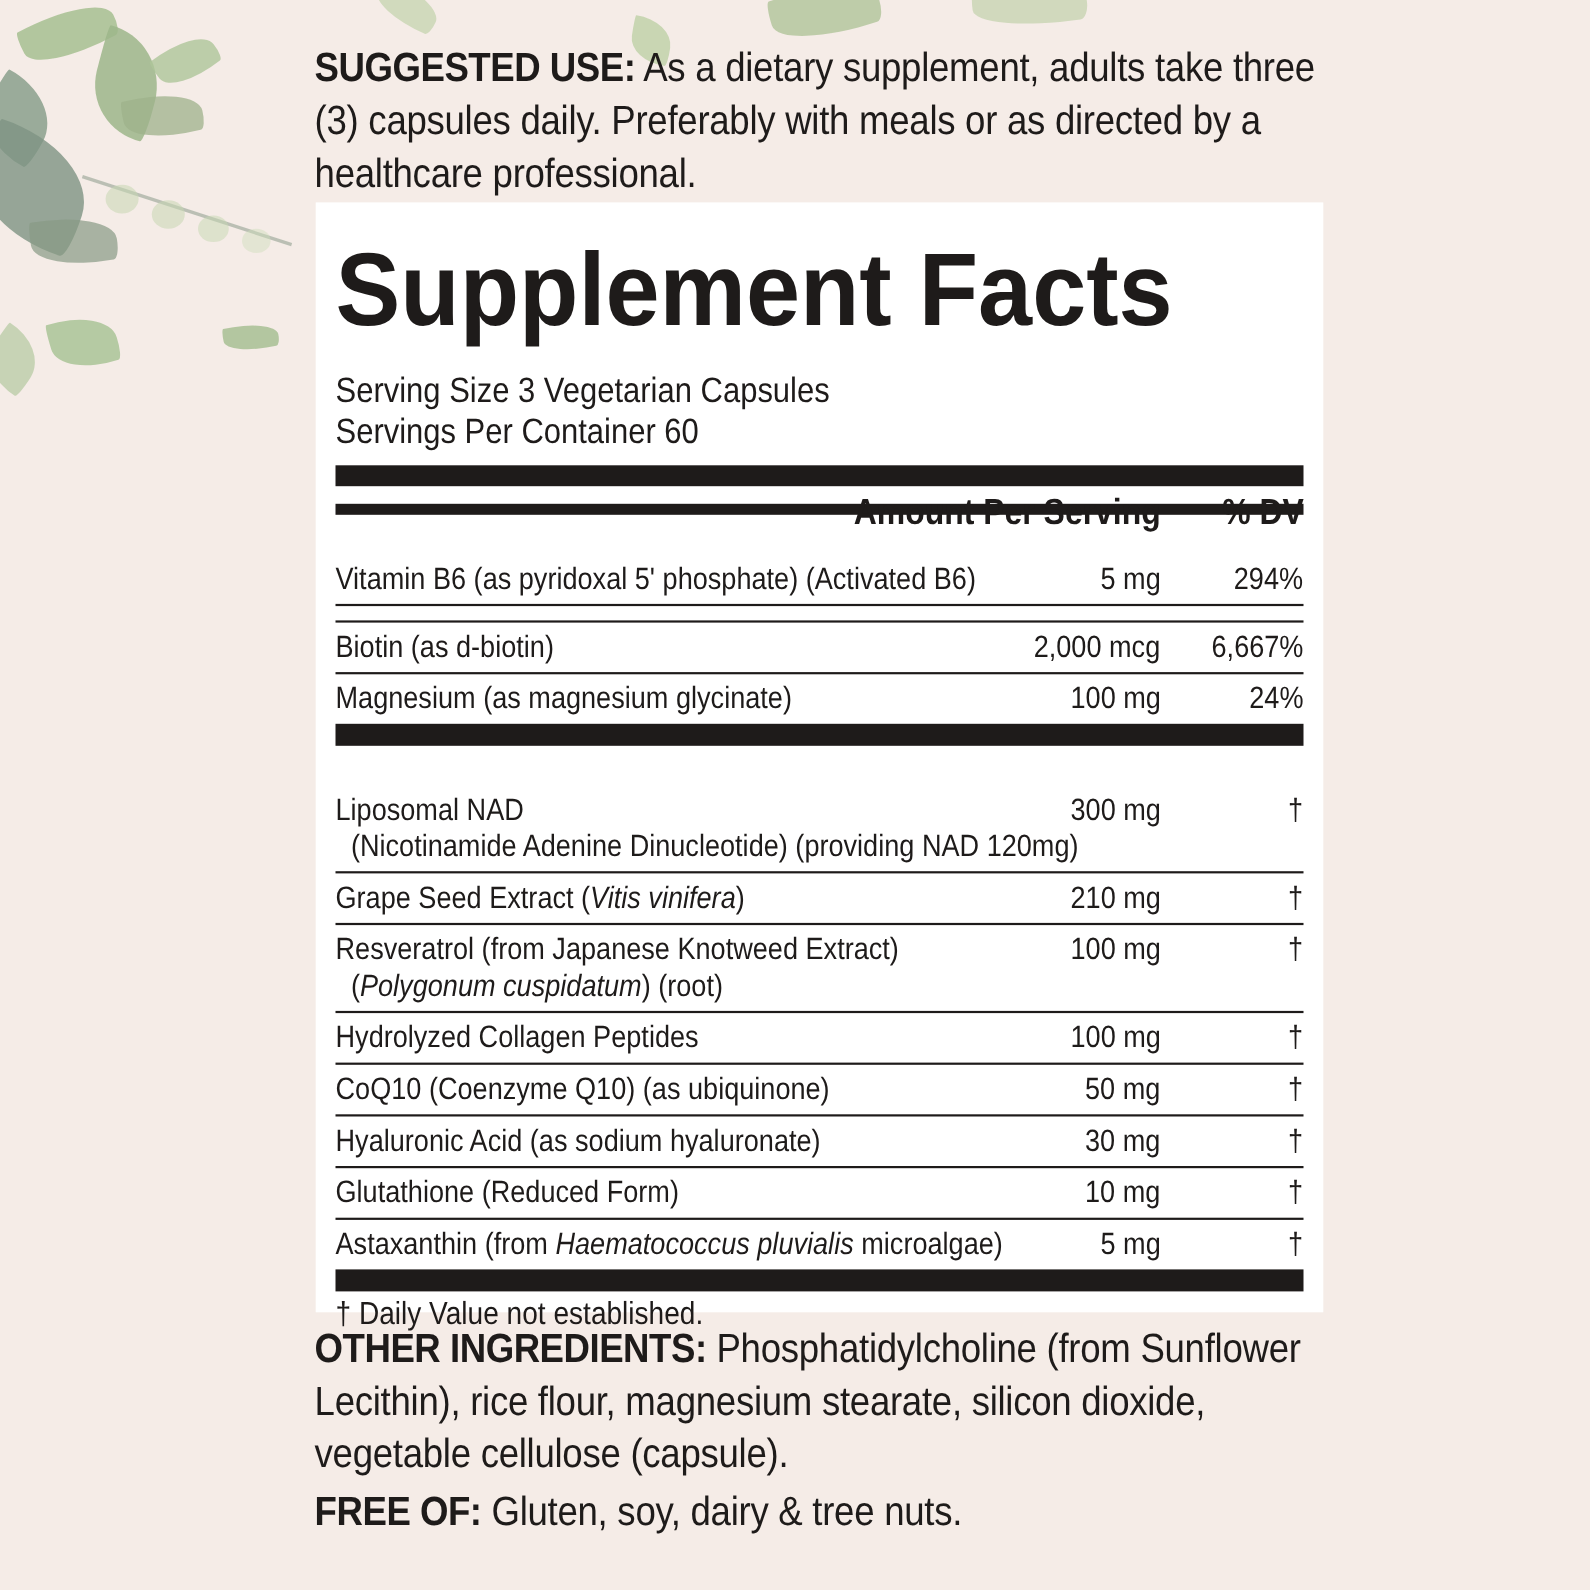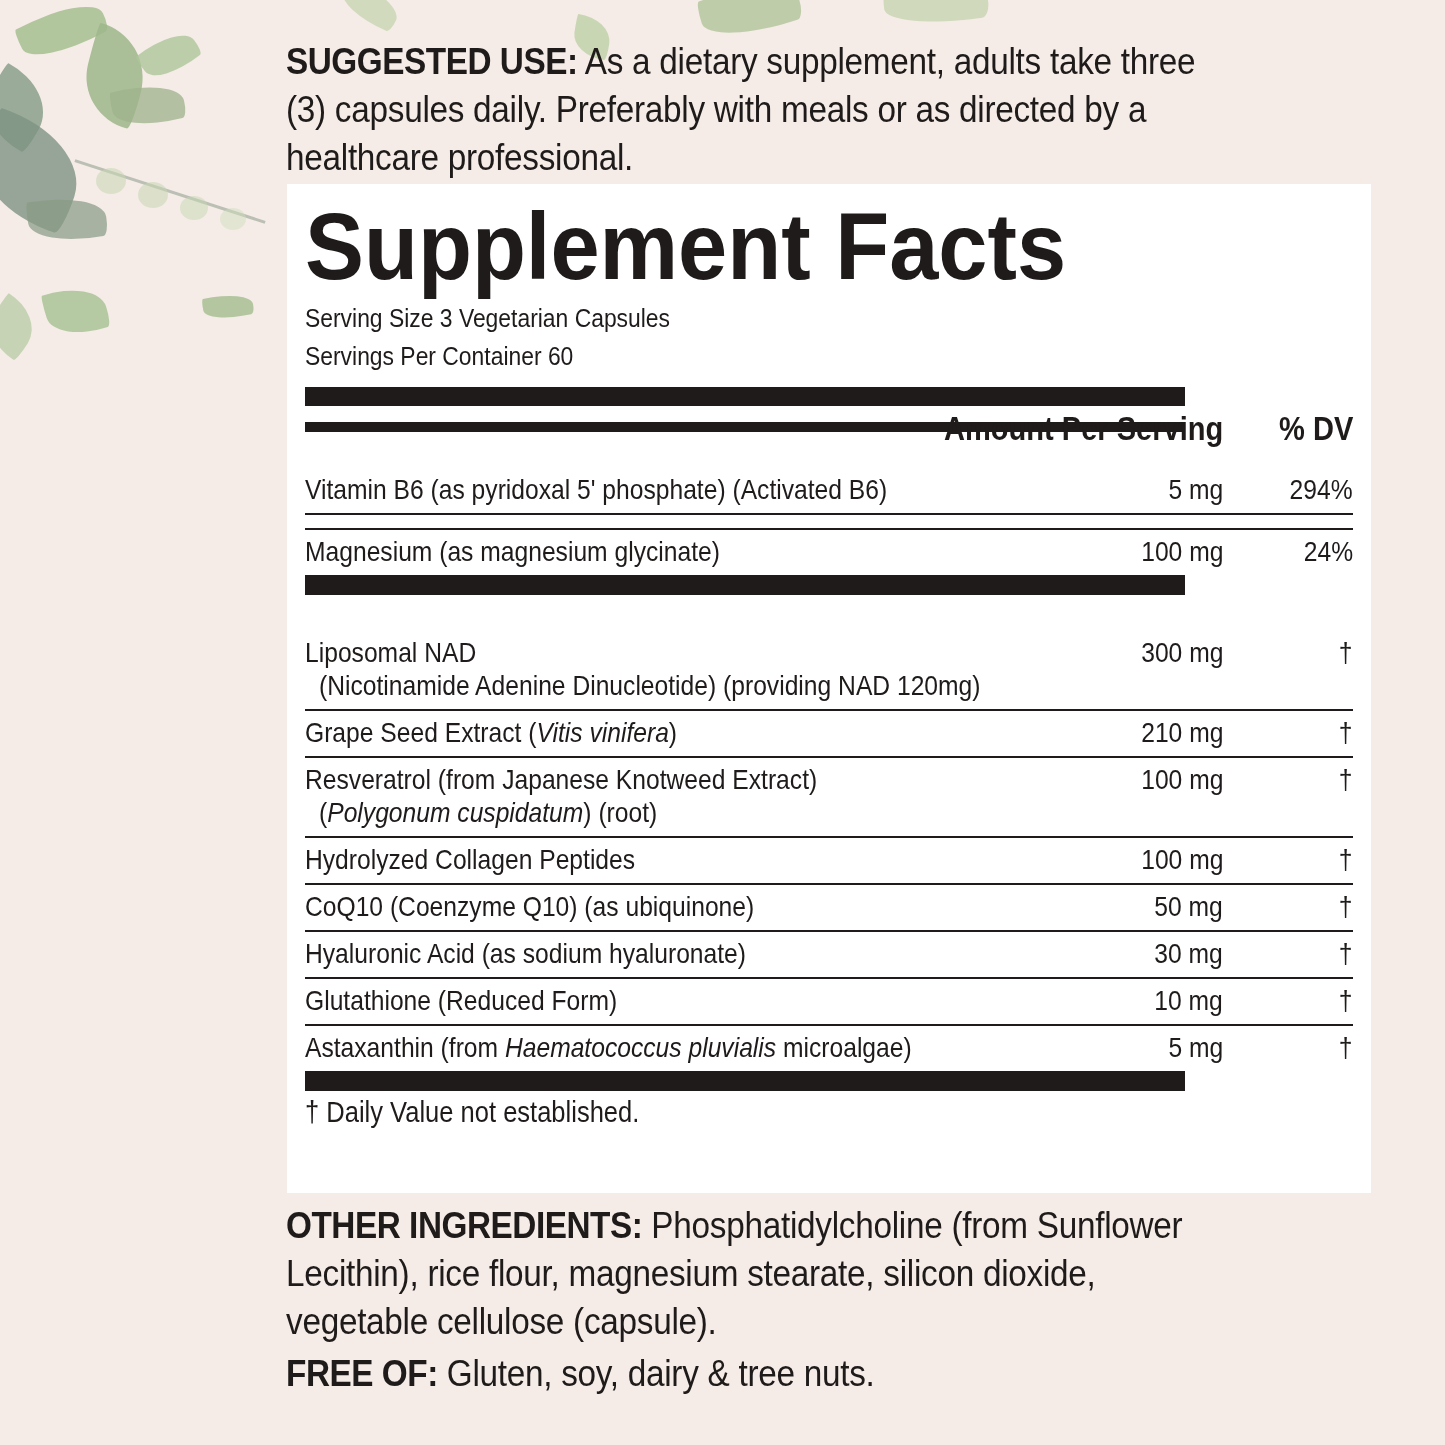--- a/index.html
+++ b/index.html
@@ -28,29 +28,29 @@
   .textblock{position:absolute;z-index:2;font-size:37px;line-height:48px;letter-spacing:-.3px;
     transform:scaleX(.9);transform-origin:0 0;width:1030px;}
   .textblock b{font-weight:700;letter-spacing:-.5px;}
   #suggested{left:286px;top:38px;}
   #other{left:286px;top:1202px;}
   #freeof{left:286px;top:1350px;}
 
   
   .panel{
     position:absolute;z-index:1;
-    left:287px;top:184px;width:1084px;height:1009px;
+    left:287px;top:184px;width:916px;height:1009px;
     background:var(--panel-bg);
-    padding:11px 18px 0 18px;
+    padding:27px 18px 0 18px;
   }
   .sf-title{
     font-size:94px;font-weight:800;letter-spacing:0px;line-height:104px;
     white-space:nowrap;transform:scaleX(.94);transform-origin:0 0;
   }
-  .serving{font-size:26px;line-height:38px;margin-top:0;}
+  .serving{font-size:32px;line-height:38px;margin-top:20px;}
   .condense{display:inline-block;white-space:nowrap;transform:scaleX(.88);transform-origin:0 50%;}
   .condense-r{display:inline-block;white-space:nowrap;transform:scaleX(.88);transform-origin:100% 50%;}
 
   .bar{background:var(--ink);width:880px;}
   .bar.top{height:19px;margin-top:12px;}
   .bar.mid{height:10px;}
   .bar.thick{height:20px;}
 
   .t-head{position:relative;font-weight:700;font-size:33px;line-height:30px;padding:8px 0;}
   .t-head .amount{position:absolute;right:130px;top:8px;}
@@ -115,20 +115,23 @@
 
     <div class="bar mid"></div>
 
     <div id="facts-body">
         <div class="t-row no-top">
           <div class="t-line"><span class="t-name condense"><span>Vitamin B6 (as pyridoxal 5' phosphate) (Activated B6)</span></span><span class="t-amount condense-r">5 mg</span><span class="t-dv condense-r">294%</span></div>
         </div>
         <div class="t-row">
         </div>
         <div class="t-row">
+          <div class="t-line"><span class="t-name condense"><span>Biotin (as d-biotin)</span></span><span class="t-amount condense-r">2,000 mcg</span><span class="t-dv condense-r">6,667%</span></div>
+        </div>
+        <div class="t-row">
           <div class="t-line"><span class="t-name condense"><span>Magnesium (as magnesium glycinate)</span></span><span class="t-amount condense-r">100 mg</span><span class="t-dv condense-r">24%</span></div>
         </div>
         <div class="bar thick"></div>
         <div class="t-row no-top">
           <div class="t-line"><span class="t-name condense"><span>Liposomal NAD</span></span><span class="t-amount condense-r">300 mg</span><span class="t-dv condense-r">†</span></div>
           <div class="t-sub"><span class="condense"><span>(Nicotinamide Adenine Dinucleotide) (providing NAD 120mg)</span></span></div>
         </div>
         <div class="t-row">
           <div class="t-line"><span class="t-name condense"><span>Grape Seed Extract (</span><span class="it">Vitis vinifera</span><span>)</span></span><span class="t-amount condense-r">210 mg</span><span class="t-dv condense-r">†</span></div>
         </div>

